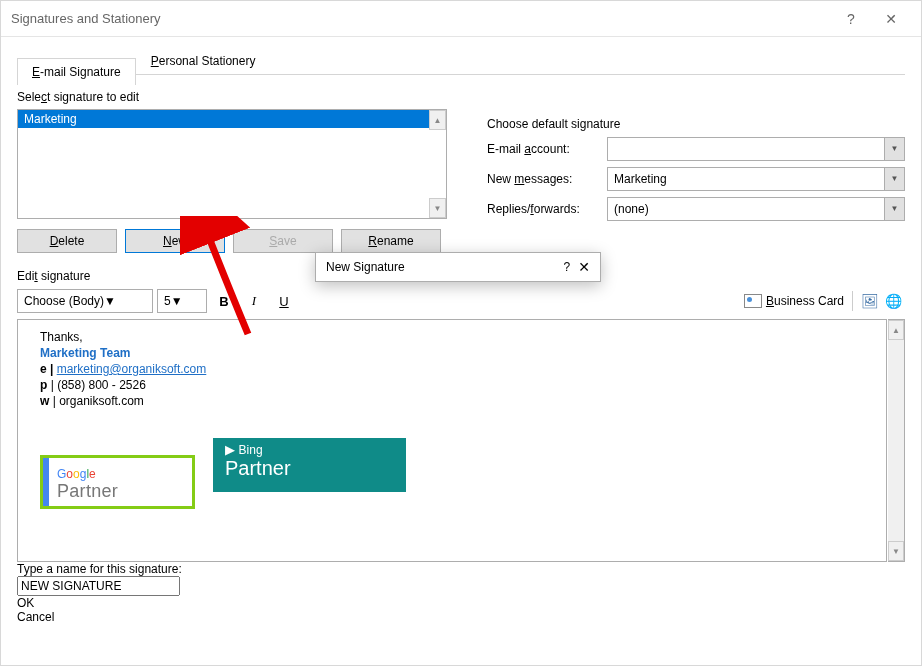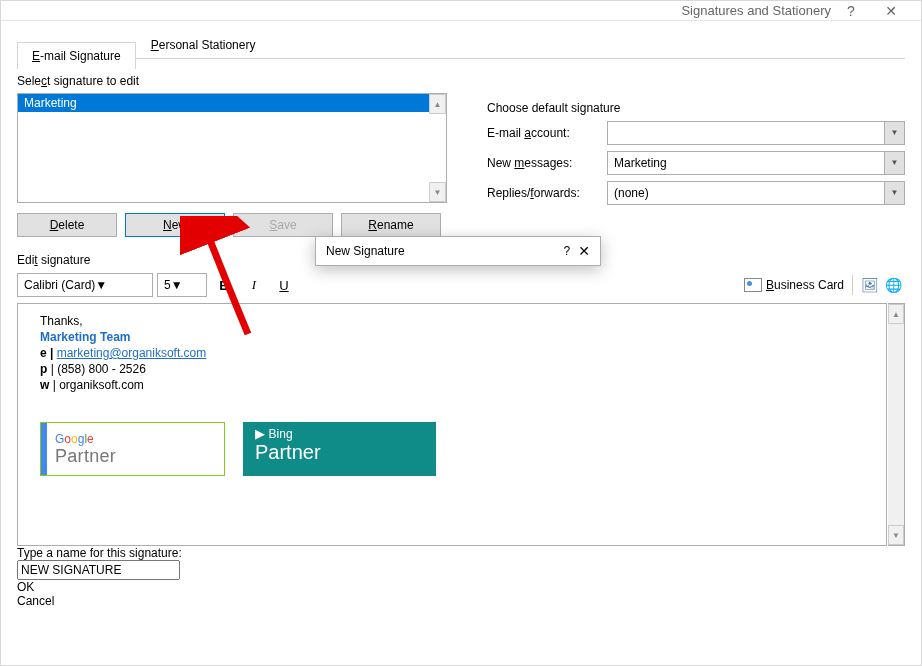--- a/index.html
+++ b/index.html
@@ -1,18 +1,18 @@
 <!DOCTYPE html>
 <html><head>
 <meta charset="utf-8">
 <style>
   * { box-sizing: border-box; font-family: "Segoe UI", Tahoma, sans-serif; font-size: 12px; }
   body { margin: 0; padding: 0; width: 922px; height: 666px; background: #fff; overflow: hidden; }
   .dialog { width: 100%; height: 100%; border: 1px solid #d8d8d8; display: flex; flex-direction: column; }
-  .titlebar { height: 20px; display: flex; align-items: center; padding: 0 10px; border-bottom: 1px solid #e5e5e5; color: #666; text-align: right; }
+  .titlebar { height: 36px; display: flex; align-items: center; padding: 0 10px; border-bottom: 1px solid #e5e5e5; color: #666; }
   .titlebar .title { flex: 1; font-size: 13px; }
   .titlebar .ctrlbtn { width: 40px; height: 28px; display: flex; align-items: center; justify-content: center; color: #666; font-size: 14px; }
   .content { flex: 1; padding: 10px 16px 0 16px; position: relative; }
   .tabs { display: flex; border-bottom: 1px solid #d5d5d5; }
   .tab { padding: 6px 14px; border: 1px solid transparent; border-bottom: none; cursor: default; }
   .tab.active { border-color: #d5d5d5; background: #fff; position: relative; top: 11px; }
   .u { text-decoration: underline; }
   .row { display: flex; margin-top: 10px; align-items: center; }
   .left-col { width: 450px; }
   .right-col { flex: 1; margin-left: 20px; }
@@ -38,21 +38,21 @@
   .tbtn.italic { font-style: italic; font-family: Georgia, serif; }
   .tbtn.under { text-decoration: underline; }
   .editor-wrap { position: relative; margin-top: 6px; }
   .editor { width: 870px; height: 243px; border: 1px solid #adadad; padding: 8px 22px; font-size: 14px; overflow: hidden; }
   .editor .thanks { margin: 2px 0; }
   .editor .team { color: #1f6fc6; font-weight: 700; margin: 2px 0; }
   .editor .line { margin: 2px 0; }
   .editor a { color: #1f6fc6; text-decoration: underline; }
   .editor-scroll { position: absolute; right: 0; top: 0; bottom: 0; width: 17px; background: #f0f0f0; border: 1px solid #adadad; border-left: none; display: flex; flex-direction: column; justify-content: space-between; }
   .badges { display: flex; gap: 18px; margin-top: 30px; }
-  .badge-g { width: 185px; height: 54px; border: 1px solid #84cc16; display: flex; background: #fff; }
+  .badge-g { width: 155px; height: 54px; border: 3px solid #84cc16; display: flex; background: #fff; margin-top: 17px; }
   .badge-g .stripe { width: 6px; background: #4487f1; }
   .badge-g .txt { padding: 6px 8px; }
   .badge-g .google { font-size: 15px; }
   .badge-g .partner { font-size: 18px; color: #777; letter-spacing: 0.3px; }
   .g1 { color: #4285F4; } .g2 { color: #EA4335; } .g3 { color: #FBBC05; } .g4 { color: #4285F4; } .g5 { color: #34A853; } .g6 { color: #EA4335; }
   .badge-b { width: 193px; height: 54px; background: #0f8b88; color: #fff; padding: 4px 12px; }
   .badge-b .bing { font-size: 13px; }
   .badge-b .partner2 { font-size: 20px; }
   
   .subdlg { position: absolute; left: 314px; top: 215px; width: 286px; border: 1px solid #adadad; background: #fff; box-shadow: 0 4px 16px rgba(0,0,0,0.25); z-index: 10; }
@@ -125,21 +125,21 @@
             <div class="arrow">▼</div>
           </div>
         </div>
       </div>
     </div>
 
     <div class="edit-label">Edi<span class="u">t</span> signature</div>
 
     <div class="toolbar">
       <div class="font-combo">
-        <span>Calibri (Card)</span>
+        <span>Choose (Body)</span>
         <div class="arrow">▼</div>
       </div>
       <div class="size-combo">
         <span>5</span>
         <div class="arrow">▼</div>
       </div>
       <div class="tbtn bold">B</div>
       <div class="tbtn italic">I</div>
       <div class="tbtn under">U</div>
       <div class="biz-card">

